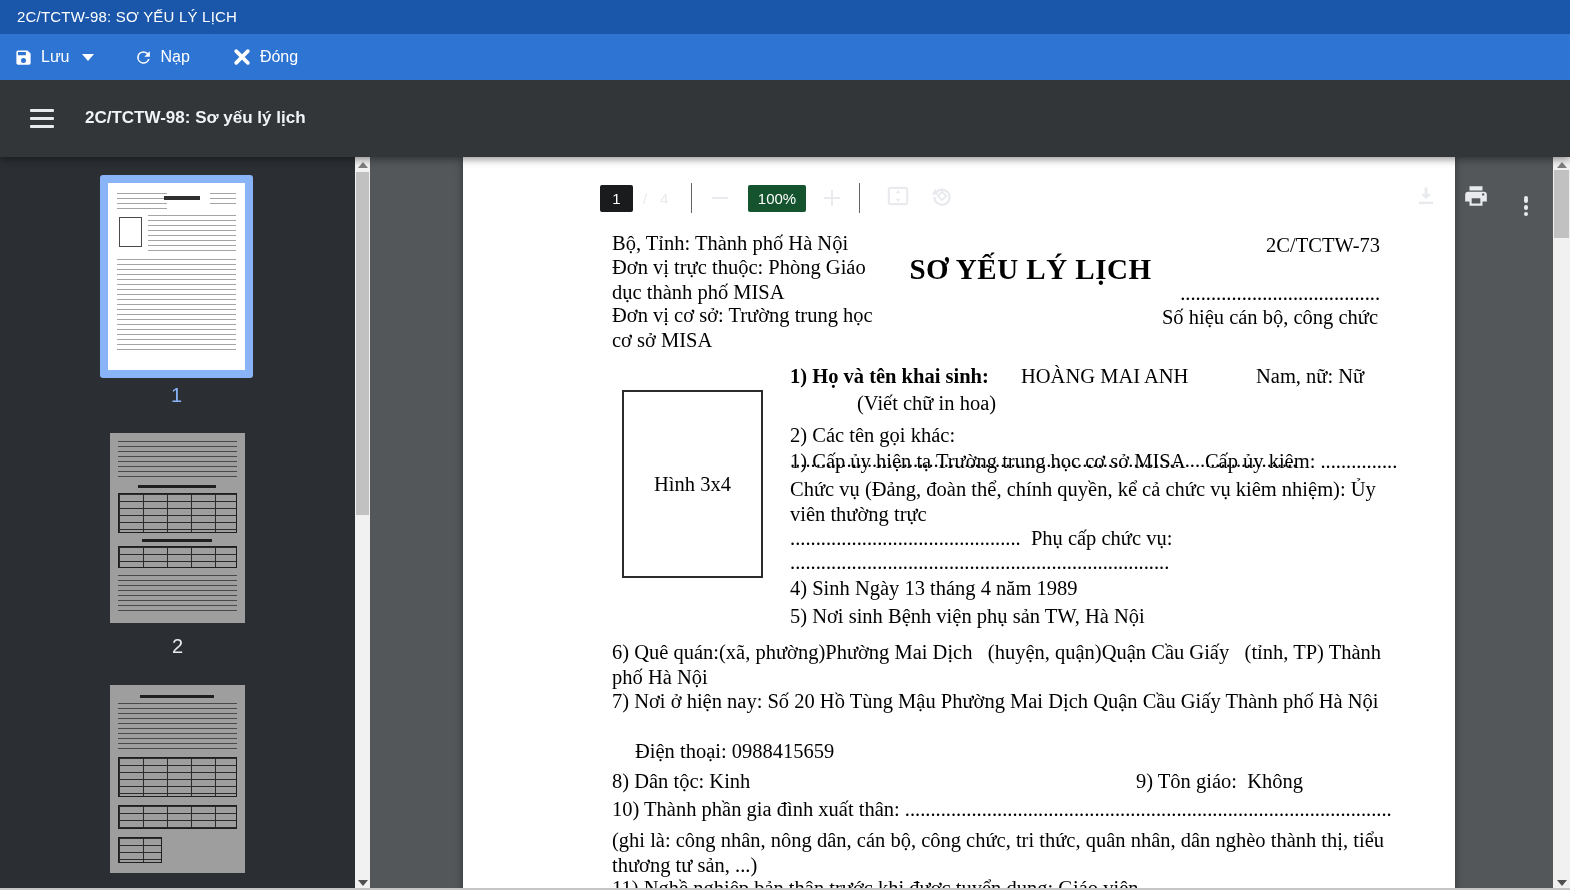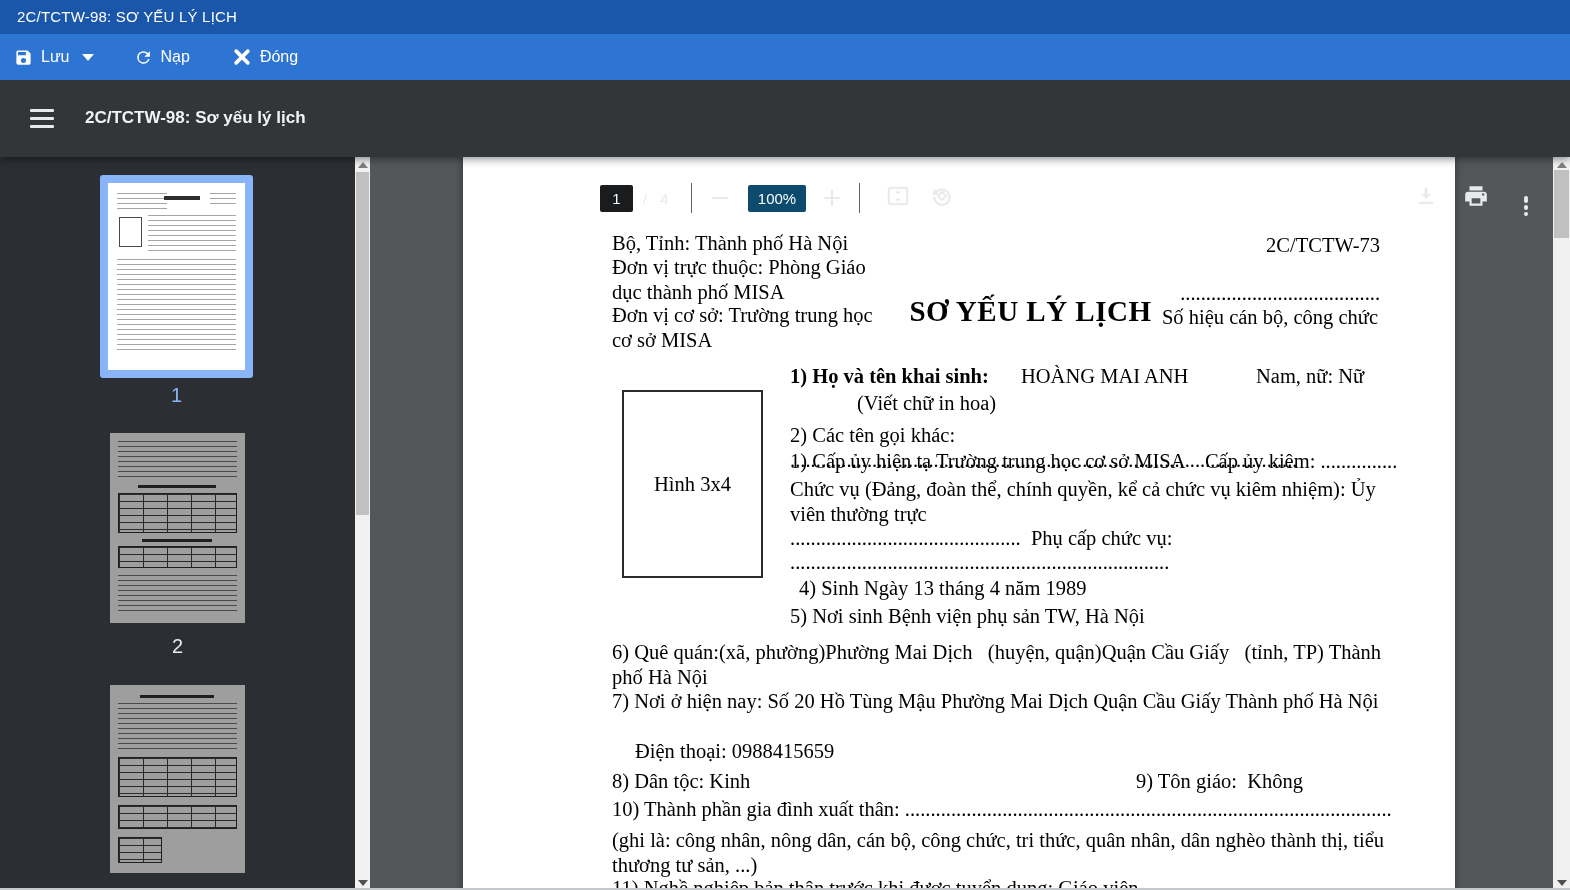--- a/index.html
+++ b/index.html
@@ -29,21 +29,21 @@
   .pdftitle { position:absolute; left:85px; top:28px; font-size:17px; font-weight:700; color:#f1f3f4; }
   .pagebox { position:absolute; left:600px; top:105px; width:33px; height:27px;
     background:#191b1c; border:none; color:#fff; text-align:center; font-size:15px;
     font-family:"Liberation Sans",sans-serif; border-radius:2px; }
   .pagesep { position:absolute; left:643px; top:110px; font-size:15px; color:#e8eaed; }
   .pagetotal { position:absolute; left:660px; top:110px; font-size:15px; color:#e8eaed; }
   .tdivider { position:absolute; top:103px; width:1px; height:30px; background:#5f6368; }
   .tbtn { position:absolute; top:104px; width:28px; height:28px; display:flex;
     align-items:center; justify-content:center; cursor:pointer; }
   .zoombox { position:absolute; left:748px; top:105px; width:58px; height:27px;
-    background:#0c4a6e; color:#fff; font-size:15px; text-align:center; line-height:27px;
+    background:#14532d; color:#fff; font-size:15px; text-align:center; line-height:27px;
     border-radius:2px; cursor:pointer; }
   .minus-glyph { width:16px; height:2.4px; background:#e8eaed; }
   .plus-glyph { position:relative; width:16px; height:16px; }
   .plus-glyph:before { content:""; position:absolute; left:0; top:6.8px; width:16px; height:2.4px; background:#e8eaed; }
   .plus-glyph:after  { content:""; position:absolute; left:6.8px; top:0; width:2.4px; height:16px; background:#e8eaed; }
   .kebab div { width:4.5px; height:4.5px; border-radius:50%; background:#e8eaed; margin:2.4px auto; }
 
   
   .viewer { position:absolute; left:0; top:157px; width:1570px; height:733px; overflow:hidden; }
   .sidebar { position:absolute; left:0; top:0; width:355px; height:733px; background:#2b2f33; overflow:hidden; }
@@ -225,41 +225,41 @@
       </div>
   </div>
 
   <div class="mainarea">
     <div class="page">
 
       <div class="dl" style="left:149px; top:74px; width:280px;">Bộ, Tỉnh: Thành phố Hà Nội</div>
       <div class="dl" style="left:149px; top:98px; width:280px;">Đơn vị trực thuộc: Phòng Giáo dục thành phố MISA</div>
       <div class="dl" style="left:149px; top:146px; width:280px;">Đơn vị cơ sở: Trường trung học cơ sở MISA</div>
 
-      <div class="dl" style="left:445px; top:100px; width:245px; text-align:center; font-size:29px; font-weight:700; letter-spacing:.5px;margin-top:42px;">SƠ YẾU LÝ LỊCH</div>
+      <div class="dl" style="left:445px; top:100px; width:245px; text-align:center; font-size:29px; font-weight:700; letter-spacing:.5px;">SƠ YẾU LÝ LỊCH</div>
 
       <div class="dl" style="right:75px; top:76px;">2C/TCTW-73</div>
       <div class="dl" style="right:75px; top:124px;">.......................................</div>
       <div class="dl" style="right:77px; top:148px;">Số hiệu cán bộ, công chức</div>
 
       <div class="photo-box">
         <span>Hình 3x4</span>
       </div>
 
       <div class="dl" style="left:327px; top:207px; font-weight:700;">1) Họ và tên khai sinh:</div>
       <div class="dl" style="left:558px; top:207px;">HOÀNG MAI ANH</div>
       <div class="dl" style="left:793px; top:207px;">Nam, nữ: Nữ</div>
       <div class="dl" style="left:394px; top:234px;">(Viết chữ in hoa)</div>
 
       <div class="dl" style="left:327px; top:266px;">2) Các tên gọi khác: ...................................................................................................</div>
       <div class="dl" style="left:327px; top:292px;">1) Cấp ủy hiện tạ Trường trung học cơ sở MISA    Cấp ủy kiêm: ...............</div>
       <div class="dl" style="left:327px; top:320px; width:600px;">Chức vụ (Đảng, đoàn thể, chính quyền, kể cả chức vụ kiêm nhiệm): Ủy viên thường trực</div>
       <div class="dl" style="left:327px; top:369px;">.............................................  Phụ cấp chức vụ:</div>
       <div class="dl" style="left:327px; top:393px;">..........................................................................</div>
-      <div class="dl" style="left:327px; top:419px;margin-left:9px;">4) Sinh Ngày 13 tháng 4 năm 1989</div>
+      <div class="dl" style="left:327px; top:419px;">4) Sinh Ngày 13 tháng 4 năm 1989</div>
       <div class="dl" style="left:327px; top:447px;">5) Nơi sinh Bệnh viện phụ sản TW, Hà Nội</div>
 
       <div class="dl" style="left:149px; top:483px; width:790px;">6) Quê quán:(xã, phường)Phường Mai Dịch   (huyện, quận)Quận Cầu Giấy   (tỉnh, TP) Thành phố Hà Nội</div>
       <div class="dl" style="left:149px; top:532px; width:790px;">7) Nơi ở hiện nay: Số 20 Hồ Tùng Mậu Phường Mai Dịch Quận Cầu Giấy Thành phố Hà Nội</div>
       <div class="dl" style="left:172px; top:582px;font-family:Liberation Serif, serif;">Điện thoại: 0988415659</div>
       <div class="dl" style="left:149px; top:612px;">8) Dân tộc: Kinh</div>
       <div class="dl" style="left:629px; top:612px;margin-left:44px;">9) Tôn giáo:  Không</div>
       <div class="dl" style="left:149px; top:640px;">10) Thành phần gia đình xuất thân: ...............................................................................................</div>
       <div class="dl" style="left:149px; top:671px; width:790px;">(ghi là: công nhân, nông dân, cán bộ, công chức, tri thức, quân nhân, dân nghèo thành thị, tiểu thương tư sản, ...)</div>
       <div class="dl" style="left:149px; top:719px;">11) Nghề nghiệp bản thân trước khi được tuyển dụng: Giáo viên</div>

